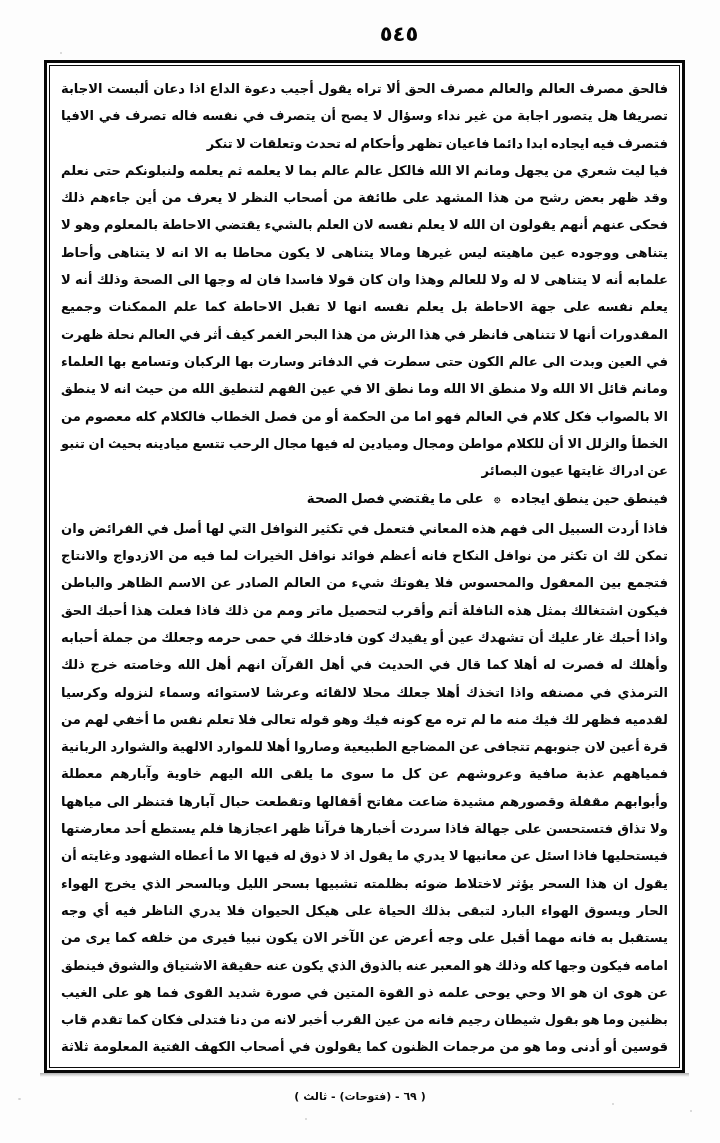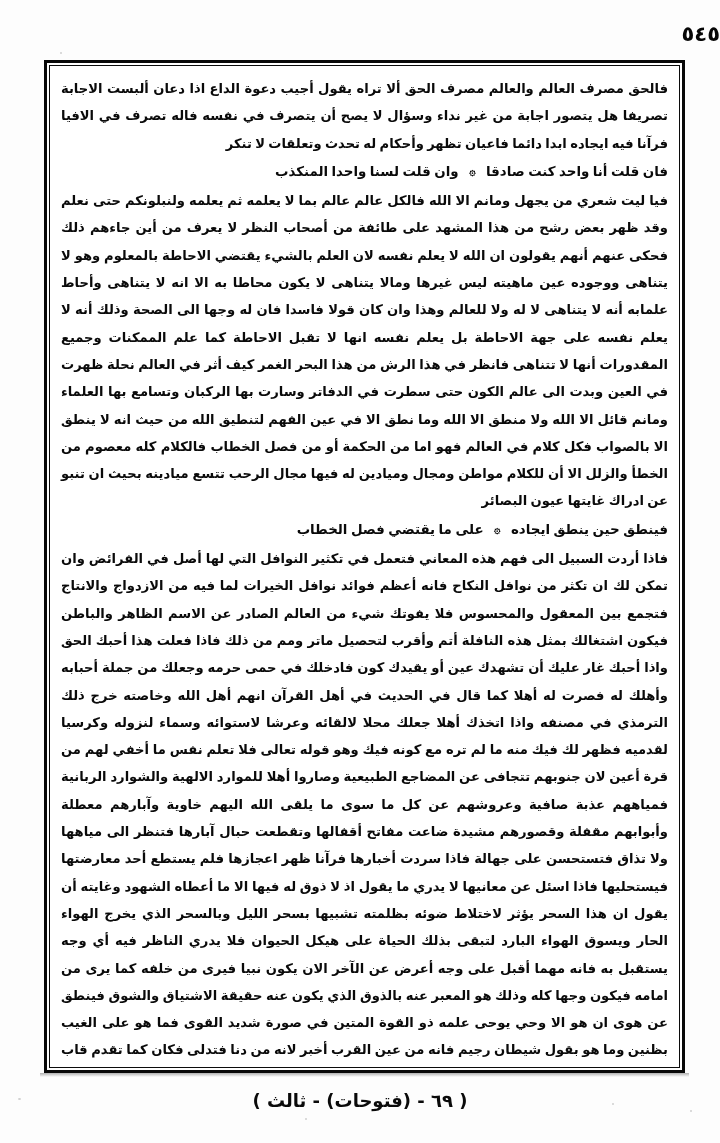--- a/index.html
+++ b/index.html
@@ -28,21 +28,21 @@
       radial-gradient(circle at 36% 88%, rgba(0,0,0,0.013) 0 2px, transparent 2px),
       radial-gradient(circle at 88% 13%, rgba(0,0,0,0.012) 0 1.5px, transparent 2px);
   }
 
   
   .folio-number {
     position: absolute;
     top: 22px;
     left: 0;
     width: 720px;
-    text-align: right;
+    text-align: center;
     padding-left: 78px;
     box-sizing: border-box;
     font-family: "DejaVu Sans", sans-serif;
     font-size: 21px;
     font-weight: 700;
     letter-spacing: 0.5px;
     color: #060606;
     direction: rtl;
   }
 
@@ -118,21 +118,21 @@
 
   
   .sheet-signature {
     position: absolute;
     top: 1090px;
     left: 0;
     width: 720px;
     text-align: center;
     direction: rtl;
     font-family: "DejaVu Sans", sans-serif;
-    font-size: 18px;
+    font-size: 11px;
     font-weight: 700;
     letter-spacing: 0.4px;
     color: #0a0a0a;
   }
 
   
   .scan-edge-shadow {
     position: absolute;
     left: 40px;
     top: 1073px;
@@ -153,37 +153,30 @@
 
 <div class="scan-page">
 
   <div class="folio-number">٥٤٥</div>
 
   <div class="text-frame">
     <div class="text-frame-inner">
 
       <div class="body-text">
 
-        <p class="para">فالحق مصرف العالم والعالم مصرف الحق ألا تراه يقول أجيب دعوة الداع اذا دعان ألبست الاجابة تصريفا هل يتصور اجابة من غير نداء وسؤال لا يصح أن يتصرف في نفسه فاله تصرف في الافيا فرآنا فيه ايجاده ابدا دائما فاعيان تظهر وأحكام له تحدث وتعلقات لا تنكر</p>
+        <p class="para">فالحق مصرف العالم والعالم مصرف الحق ألا تراه يقول أجيب دعوة الداع اذا دعان ألبست الاجابة تصريفا هل يتصور اجابة من غير نداء وسؤال لا يصح أن يتصرف في نفسه فاله تصرف في الافيا فتصرف فيه ايجاده ابدا دائما فاعيان تظهر وأحكام له تحدث وتعلقات لا تنكر</p>
 
-        <div class="verse-block">
-          <span class="verse-line">
-            <span class="verse-hemistich-1">فان قلت أنا واحد كنت صادقا</span>
-            <span class="verse-sep">۞</span>
-            <span class="verse-hemistich-2">وان قلت لسنا واحدا المنكذب</span>
-          </span>
-        </div>
 
         <p class="para">فيا ليت شعري من يجهل ومانم الا الله فالكل عالم عالم بما لا يعلمه ثم يعلمه ولنبلونكم حتى نعلم وقد ظهر بعض رشح من هذا المشهد على طائفة من أصحاب النظر لا يعرف من أين جاءهم ذلك فحكى عنهم أنهم يقولون ان الله لا يعلم نفسه لان العلم بالشيء يقتضي الاحاطة بالمعلوم وهو لا يتناهى ووجوده عين ماهيته ليس غيرها ومالا يتناهى لا يكون محاطا به الا انه لا يتناهى وأحاط علمابه أنه لا يتناهى لا له ولا للعالم وهذا وان كان قولا فاسدا فان له وجها الى الصحة وذلك أنه لا يعلم نفسه على جهة الاحاطة بل يعلم نفسه انها لا تقبل الاحاطة كما علم الممكنات وجميع المقدورات أنها لا تتناهى فانظر في هذا الرش من هذا البحر الغمر كيف أثر في العالم نحلة ظهرت في العين وبدت الى عالم الكون حتى سطرت في الدفاتر وسارت بها الركبان وتسامع بها العلماء ومانم قائل الا الله ولا منطق الا الله وما نطق الا في عين الفهم لتنطيق الله من حيث انه لا ينطق الا بالصواب فكل كلام في العالم فهو اما من الحكمة أو من فصل الخطاب فالكلام كله معصوم من الخطأ والزلل الا أن للكلام مواطن ومجال وميادين له فيها مجال الرحب تتسع ميادينه بحيث ان تنبو عن ادراك غايتها عيون البصائر</p>
 
         <div class="verse-block">
           <span class="verse-line">
             <span class="verse-hemistich-1">فينطق حين ينطق ايجاده</span>
             <span class="verse-sep">۞</span>
-            <span class="verse-hemistich-2">على ما يقتضي فصل الخطاب</span>
+            <span class="verse-hemistich-2">على ما يقتضي فصل الصحة</span>
           </span>
         </div>
 
         <p class="para">فاذا أردت السبيل الى فهم هذه المعاني فتعمل في تكثير النوافل التي لها أصل في الفرائض وان تمكن لك ان تكثر من نوافل النكاح فانه أعظم فوائد نوافل الخيرات لما فيه من الازدواج والانتاج فتجمع بين المعقول والمحسوس فلا يفوتك شيء من العالم الصادر عن الاسم الظاهر والباطن فيكون اشتغالك بمثل هذه النافلة أتم وأقرب لتحصيل ماتر ومم من ذلك فاذا فعلت هذا أحبك الحق واذا أحبك غار عليك أن تشهدك عين أو يقيدك كون فادخلك في حمى حرمه وجعلك من جملة أحبابه وأهلك له فصرت له أهلا كما قال في الحديث في أهل القرآن انهم أهل الله وخاصته خرج ذلك الترمذي في مصنفه واذا اتخذك أهلا جعلك محلا لالقائه وعرشا لاستوائه وسماء لنزوله وكرسيا لقدميه فظهر لك فيك منه ما لم تره مع كونه فيك وهو قوله تعالى فلا تعلم نفس ما أخفي لهم من قرة أعين لان جنوبهم تتجافى عن المضاجع الطبيعية وصاروا أهلا للموارد الالهية والشوارد الربانية فمياههم عذبة صافية وعروشهم عن كل ما سوى ما يلقى الله اليهم خاوية وآبارهم معطلة وأبوابهم مقفلة وقصورهم مشيدة ضاعت مفاتح أقفالها وتقطعت حبال آبارها فتنظر الى مياهها ولا تذاق فتستحسن على جهالة فاذا سردت أخبارها فرآنا ظهر اعجازها فلم يستطع أحد معارضتها فيستحليها فاذا اسئل عن معانيها لا يدري ما يقول اذ لا ذوق له فيها الا ما أعطاه الشهود وغايته أن يقول ان هذا السحر يؤثر لاختلاط ضوئه بظلمته تشبيها بسحر الليل وبالسحر الذي يخرج الهواء الحار ويسوق الهواء البارد لتبقى بذلك الحياة على هيكل الحيوان فلا يدري الناظر فيه أي وجه يستقبل به فانه مهما أقبل على وجه أعرض عن الآخر الان يكون نبيا فيرى من خلفه كما يرى من امامه فيكون وجها كله وذلك هو المعبر عنه بالذوق الذي يكون عنه حقيقة الاشتياق والشوق فينطق عن هوى ان هو الا وحي يوحى علمه ذو القوة المتين في صورة شديد القوى فما هو على الغيب بظنين وما هو بقول شيطان رجيم فانه من عين القرب أخبر لانه من دنا فتدلى فكان كما تقدم قاب قوسين أو أدنى وما هو من مرجمات الظنون كما يقولون في أصحاب الكهف الفتية المعلومة ثلاثة رابعهم كلبهم ويقولون خمسة سادسهم كلبهم رجما بالغيب يقول ما هم على تحقيق فيما يخبرون به من عددهم هذا رجم هذا في العدد وأين أنتم لو أخذوا في حقيقة المعدود لخاضوا وما حصلوا على طائل</p>
 
       </div>
     </div>
   </div>
 
   <div class="scan-edge-shadow"></div>

